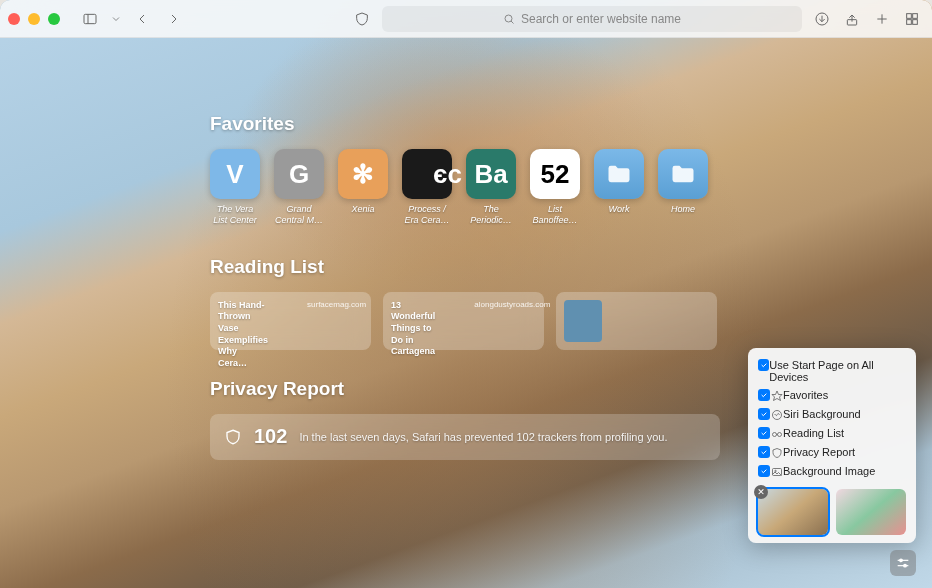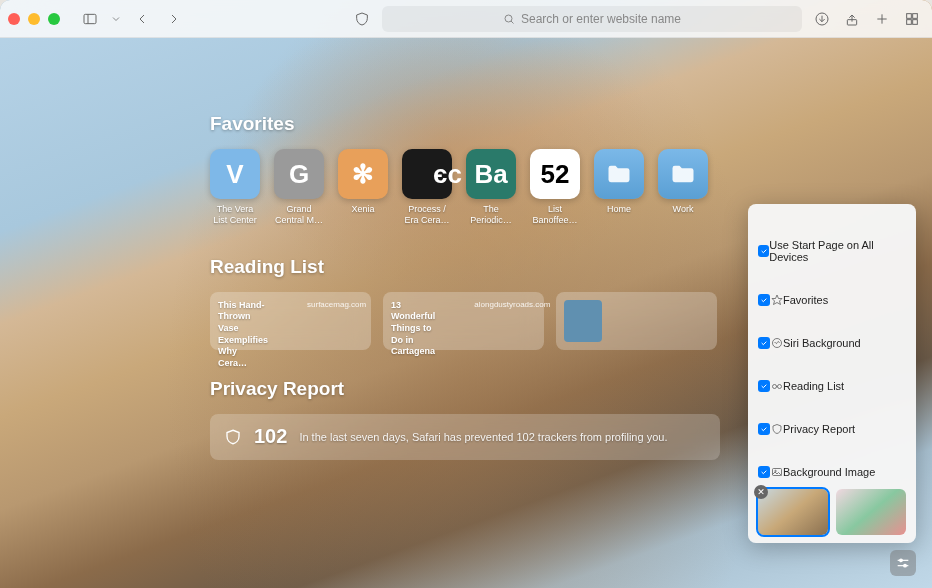--- a/index.html
+++ b/index.html
@@ -14,33 +14,33 @@
 .dot.green{background:#28c840;}
 .tb-btn{width:24px;height:24px;display:flex;align-items:center;justify-content:center;color:#666;border-radius:4px;}
 .tb-btn svg{width:16px;height:16px;stroke:currentColor;fill:none;stroke-width:1.5;}
 .url-bar{flex:1;max-width:420px;height:26px;background:rgba(0,0,0,0.05);border-radius:6px;margin:0 auto;display:flex;align-items:center;justify-content:center;gap:6px;color:#888;font-size:12px;}
 .tb-right{display:flex;gap:6px;margin-left:auto;}
 .content{position:relative;z-index:5;padding:75px 0 0 210px;}
 .section-title{color:#fff;font-size:19px;font-weight:700;margin-bottom:14px;text-shadow:0 1px 3px rgba(0,0,0,0.3);}
 .favorites{display:flex;gap:14px;margin-bottom:30px;}
 .fav{display:flex;flex-direction:column;align-items:center;width:50px;}
 .fav-icon{width:50px;height:50px;border-radius:10px;display:flex;align-items:center;justify-content:center;font-size:26px;font-weight:600;color:#fff;margin-bottom:5px;box-shadow:0 2px 6px rgba(0,0,0,0.2);}
-.fav-label{font-size:9px;color:#fff;text-align:center;line-height:1.2;text-shadow:0 1px 2px rgba(0,0,0,0.4);max-width:54px;}
+.fav-label{font-size:9px;color:#fff;text-align:center;line-height:1.2;text-shadow:0 1px 2px rgba(0,0,0,0.4);max-width:54px;font-style:italic;}
 .reading-list{display:flex;gap:12px;margin-bottom:28px;}
 .rl-card{width:161px;height:58px;background:rgba(255,255,255,0.25);backdrop-filter:blur(10px);border-radius:8px;padding:8px;display:flex;gap:8px;}
 .rl-text{flex:1;display:flex;flex-direction:row;justify-content:space-between;}
 .rl-title{font-size:9px;font-weight:600;color:#fff;line-height:1.3;text-shadow:0 1px 2px rgba(0,0,0,0.3);}
 .rl-source{font-size:8px;color:rgba(255,255,255,0.85);margin-left:39px;}
 .rl-thumb{width:38px;height:42px;background:#ddd;border-radius:4px;}
 .privacy-card{width:510px;height:46px;background:rgba(255,255,255,0.22);backdrop-filter:blur(10px);border-radius:8px;display:flex;align-items:center;padding:0 14px;gap:12px;}
 .shield{width:18px;height:18px;}
 .priv-count{font-size:20px;font-weight:600;color:#fff;text-shadow:0 1px 2px rgba(0,0,0,0.3);}
 .priv-text{font-size:11px;color:rgba(255,255,255,0.9);text-shadow:0 1px 2px rgba(0,0,0,0.3);}
 .settings-panel{position:absolute;right:16px;bottom:45px;width:168px;background:rgba(245,245,245,0.98);backdrop-filter:blur(20px);border-radius:8px;box-shadow:0 5px 25px rgba(0,0,0,0.25);z-index:20;padding:8px;}
-.sp-row{display:flex;align-items:center;gap:0;padding:3px 2px;font-size:11px;color:#222;margin-top:24px;}
+.sp-row{display:flex;align-items:flex-start;gap:0;padding:3px 2px;font-size:11px;color:#222;}
 .sp-check{width:12px;height:12px;border-radius:3px;background:#007aff;display:flex;align-items:center;justify-content:center;}
 .sp-check.off{background:#fff;border:1px solid #bbb;}
 .sp-check svg{width:8px;height:8px;stroke:#fff;stroke-width:3;fill:none;}
 .sp-icon{width:13px;height:13px;display:flex;align-items:center;justify-content:center;}
 .sp-thumbs{display:flex;gap:8px;margin-top:8px;padding:0 2px;position:relative;}
 .sp-thumb{width:72px;height:46px;border-radius:6px;position:relative;}
 .sp-thumb.sel{outline:2px solid #007aff;}
 .sp-close{position:absolute;top:-4px;left:-4px;width:14px;height:14px;background:#666;border-radius:50%;color:#fff;display:flex;align-items:center;justify-content:center;font-size:9px;}
 .settings-btn{position:absolute;right:16px;bottom:12px;width:26px;height:26px;background:rgba(120,120,120,0.5);border-radius:6px;display:flex;align-items:center;justify-content:center;z-index:21;}
 .folder-icon{background:linear-gradient(#7bb8e8,#5a9fd4);}
@@ -148,29 +148,29 @@
         <div class="fav">
           <div class="fav-icon" style="background: rgb(255, 255, 255); color: rgb(0, 0, 0);">52</div>
           <div class="fav-label">List Banoffee…</div>
         </div>
         <div class="fav">
           <div class="fav-icon folder-icon">
             <svg viewBox="0 0 24 24" style="width:28px;height:28px;fill:rgba(255,255,255,0.9)">
               <path d="M3 7a2 2 0 012-2h4l2 2h8a2 2 0 012 2v8a2 2 0 01-2 2H5a2 2 0 01-2-2V7z"></path>
             </svg>
           </div>
-          <div class="fav-label">Home</div>
+          <div class="fav-label">Work</div>
         </div>
         <div class="fav">
           <div class="fav-icon folder-icon">
             <svg viewBox="0 0 24 24" style="width:28px;height:28px;fill:rgba(255,255,255,0.9)">
               <path d="M3 7a2 2 0 012-2h4l2 2h8a2 2 0 012 2v8a2 2 0 01-2 2H5a2 2 0 01-2-2V7z"></path>
             </svg>
           </div>
-          <div class="fav-label">Work</div>
+          <div class="fav-label">Home</div>
         </div>
       </div>
 
   <div class="section-title">Reading List</div>
   <div class="reading-list" id="reading-list">
         <div class="rl-card">
           <div class="rl-text">
             <div class="rl-title">This Hand-Thrown Vase Exemplifies Why Cera…</div>
             <div class="rl-source">surfacemag.com</div>
           </div>

